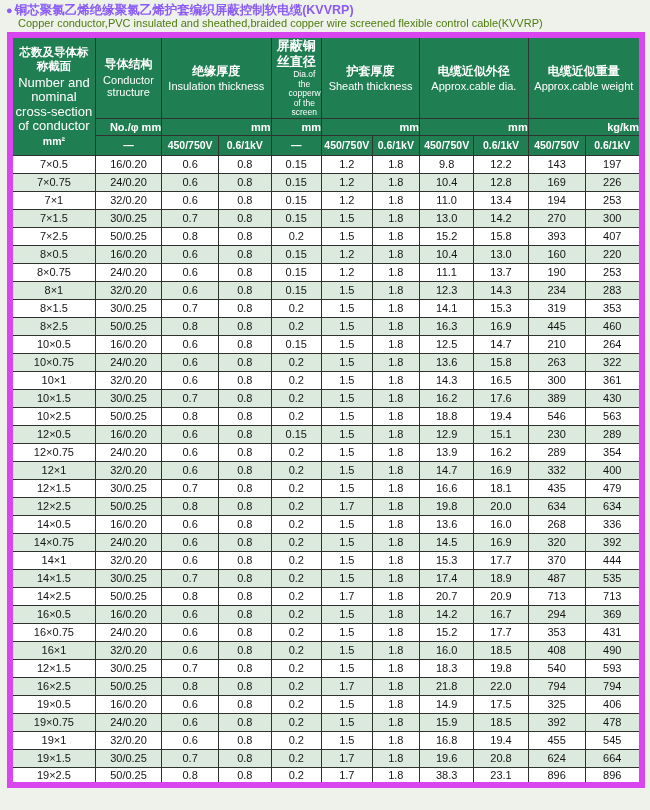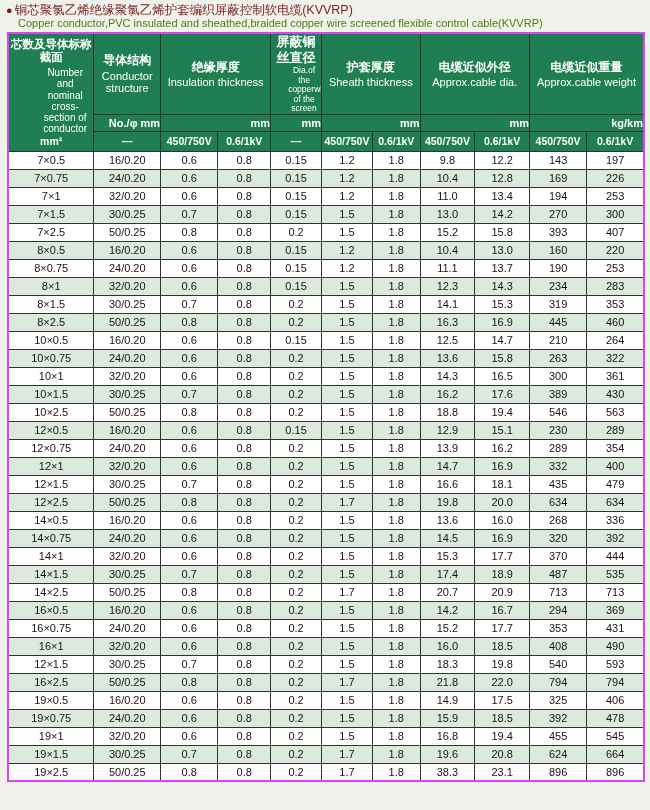--- a/index.html
+++ b/index.html
@@ -7,52 +7,52 @@
     margin: 0; padding: 0;
     width: 650px; height: 810px;
     background: #eef2ea;
     font-family: "Liberation Sans", "DejaVu Sans", sans-serif;
     overflow: hidden;
   }
   .page { width: 650px; height: 810px; }
 
   
   .title { padding: 3px 4px 2px 6px; }
-  .t-zh { font-size: 12.5px; font-weight: normal; color: #7f1d1d; line-height: 1.15; white-space: nowrap; }
+  .t-zh { font-size: 12.5px; font-weight: bold; color: #8b5cf6; line-height: 1.15; white-space: nowrap; }
   .t-zh .bullet { font-size: 11px; margin-right: 2px; }
   .t-en { font-size: 11px; color: #4d7c0f; line-height: 1.15; padding-left: 12px; white-space: nowrap; }
 
   
   table.cable {
     border-collapse: collapse;
     table-layout: fixed;
     width: 638px;
     margin-left: 7px;
-    border: 2px solid #d946ef;
+    border: 6px solid #d946ef;
     background: #a3a3a3;
   }
   .cable th, .cable td {
     border: 1px solid #2e332e;
     text-align: center;
     vertical-align: middle;
     padding: 0 1px;
     overflow: hidden;
   }
   
   .cable thead th {
     background: #1f7e52;
     color: #ffffff;
   }
   .h-main { height: 66px; }
   .h-main .zh { display: block; font-size: 12px; font-weight: bold; line-height: 1.2; }
   .h-main .en { display: block; font-size: 11px; font-weight: normal; line-height: 1.12; margin-top: 2px; }
   th.small-en .zh { font-size: 13px; }
   th.small-en .en { font-size: 8.5px; margin-top: 1px; padding-left: 16px; }
   th.cores-h .zh { font-size: 11.5px; }
-  th.cores-h .en { font-size: 10px; padding-left: 28px; }
+  th.cores-h .en { font-size: 13px; }
   th.cores-h .unit { display: block; font-size: 10.5px; font-weight: bold; margin-top: 1px; }
   tr.h-units th { height: 17px; font-size: 11px; font-weight: bold; padding: 0; text-align: right; }
   tr.h-volts th { height: 20px; font-size: 10.5px; font-weight: bold; padding: 0; }
 
   
   .cable tbody td {
     height: 18px;
     font-size: 11px;
     color: #141414;
     background: #ffffff;

